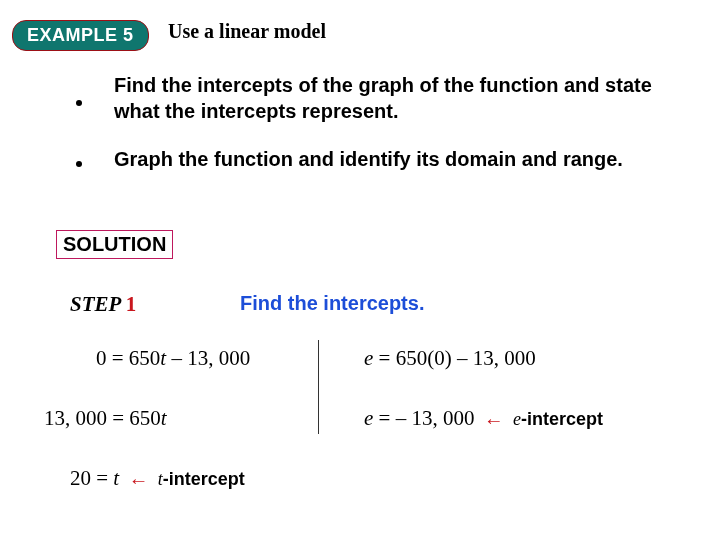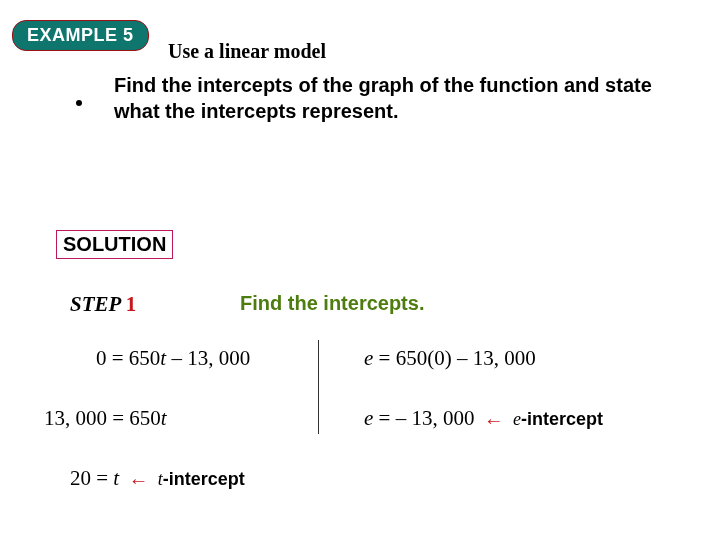--- a/index.html
+++ b/index.html
@@ -23,21 +23,21 @@
     color: #fff;
     font-weight: bold;
     font-size: 18px;
     padding: 4px 14px;
     border-radius: 14px;
     border: 1px solid #9c1016;
     letter-spacing: 0.5px;
   }
   .title {
     position: absolute;
-    top: 40px;
+    top: 20px;
     left: 168px;
     font-family: "Times New Roman", Times, serif;
     font-weight: bold;
     font-size: 20px;
     color: #000;
   }
   .content {
     position: absolute;
     top: 72px;
     left: 76px;
@@ -93,21 +93,21 @@
     font-style: normal;
     color: #c9171e;
     font-size: 21px;
   }
   .step-text {
     position: absolute;
     top: 292px;
     left: 240px;
     font-size: 20px;
     font-weight: bold;
-    color: #4d7c0f;
+    color: #1d4ed8;
   }
 
   .eq {
     position: absolute;
     font-family: "Times New Roman", Times, serif;
     font-size: 21px;
     color: #000;
     white-space: nowrap;
   }
   .arial-bold-red {
@@ -140,20 +140,24 @@
   <span class="badge">EXAMPLE 5</span>
 </div>
 
 <div class="title">Use a linear model</div>
 
 <div class="content">
   <div class="bullet-row">
     <div class="dot"></div>
     <div class="bullet-text">Find the intercepts of the graph of the function and state what the intercepts represent.</div>
   </div>
+  <div class="bullet-row">
+    <div class="dot"></div>
+    <div class="bullet-text">Graph the function and identify its domain and range.</div>
+  </div>
 </div>
 
 <div class="solution">SOLUTION</div>
 
 <div class="step-row">
   <span class="step-label">STEP</span>
   <span class="step-num">1</span>
 </div>
 <div class="step-text">Find the intercepts.</div>
 

